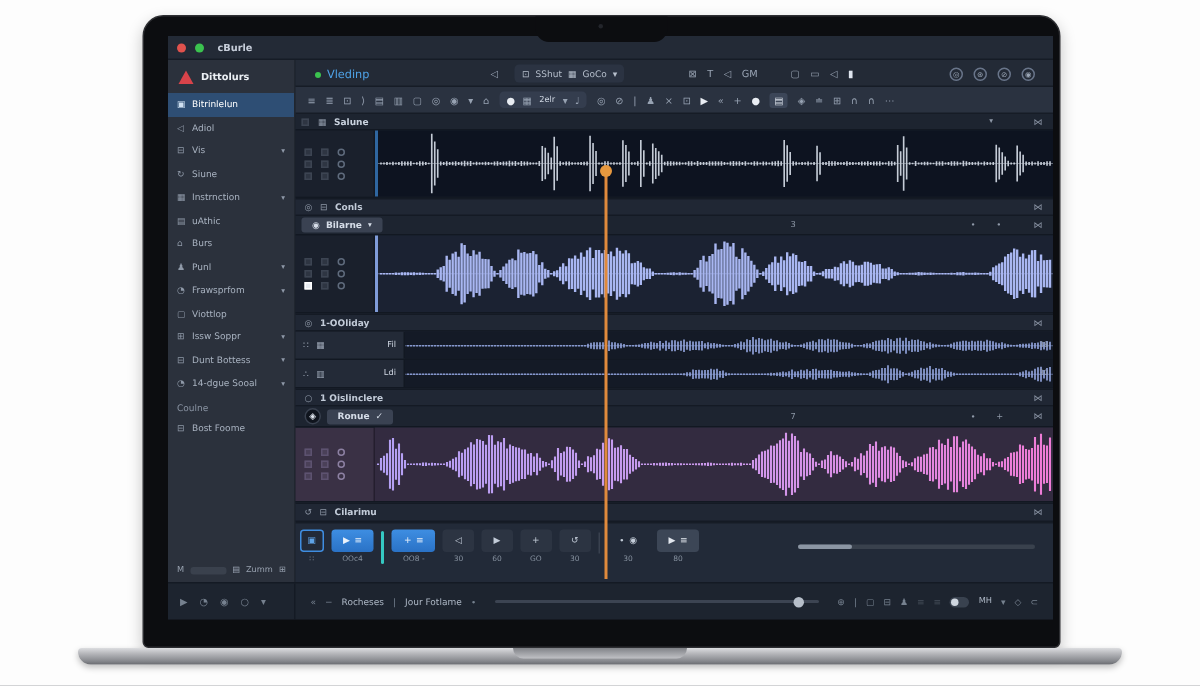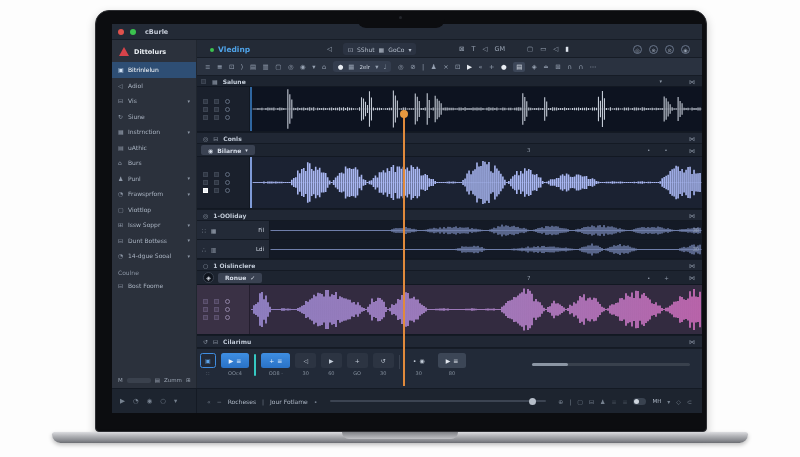--- a/index.html
+++ b/index.html
@@ -16,39 +16,39 @@
   .trackpad-notch{left:342px;top:432px;width:116px;height:7px;background:linear-gradient(180deg,#808287,#c0c1c5);border-radius:0 0 10px 10px}
 
   
   .screen{left:112px;top:24px;width:590px;height:389px;background:#1b212c;overflow:hidden;font-size:6px;color:#aab4c2}
   .titlebar{left:0;top:0;width:590px;height:16px;background:#232a36;border-bottom:1px solid #161c26;display:flex;align-items:center}
   .tl{width:6px;height:6px;border-radius:50%;margin-left:6px}
   .win-title{margin-left:9px;font-size:6.5px;font-weight:bold;color:#c7ceda}
 
   
   .sidebar{left:0;top:16px;width:85px;height:348px;background:#2b313c;border-right:1px solid #20262f}
-  .brand{display:flex;align-items:center;gap:5px;padding:7px 7px 6px 7px}
+  .brand{display:flex;gap:5px;padding:7px 7px 6px 7px}
   .brand-tri{width:0;height:0;border-left:5px solid transparent;border-right:5px solid transparent;border-bottom:9px solid #d8434a}
   .brand-name{font-size:6.5px;font-weight:bold;color:#ecf0f5}
   .si{display:flex;align-items:center;height:15.5px;padding:0 6px;color:#a9b3c1;cursor:pointer}
   .si .ic{width:10px;font-size:6px;color:#8f99a8}
   .si .lbl{flex:1;font-size:6px}
   .si .caret{font-size:5px;color:#8f99a8}
   .si.sel{background:#2e4e74;color:#fff}
   .si.sel .ic{color:#cfe0f2}
   .sec-label{padding:5px 6px 2px 6px;font-size:6px;color:#8b95a4}
   .sb-footer{position:absolute;left:0;bottom:5px;width:85px;display:flex;align-items:center;gap:4px;padding:0 6px;color:#98a2b0;font-size:5.5px}
   .fuzz{width:24px;height:5px;background:#3a414d;border-radius:2px}
 
   
   .main{left:85px;top:16px;width:505px;height:348px;display:flex;flex-direction:column;background:#161c26;position:absolute}
   .app-header{height:18px;background:#232a36;border-bottom:1px solid #161c26;position:relative;flex:none}
   .proj{position:absolute;left:13px;top:5px;display:flex;align-items:center;gap:4px}
   .gdot{width:4px;height:4px;border-radius:50%}
-  .proj-name{font-size:7.5px;font-weight:bold;color:#4fa3e8}
+  .proj-name{font-size:7.5px;font-weight:normal;color:#4fa3e8}
   .hic{color:#9aa5b5;font-size:6.5px}
   .menu-pill{position:absolute;left:146px;top:3px;height:12px;display:flex;align-items:center;gap:4px;background:#2b3342;border-radius:3px;padding:0 5px;color:#b6bfcc}
   .hgrp{position:absolute;top:5px;display:flex;gap:7px}
   .circ{width:9px;height:9px;border-radius:50%;border:1px solid #69758a;color:#9aa5b5;font-size:5px;display:flex;align-items:center;justify-content:center}
 
   .toolbar{height:18px;background:#2a3240;border-bottom:1px solid #161c26;display:flex;align-items:center;gap:6.5px;padding:0 8px;color:#97a2b2;font-size:6.5px;flex:none}
   .tgrp{display:flex;align-items:center;gap:5px;background:#343d4e;border-radius:3px;padding:1.5px 5px}
   .tgrp .rec{color:#e8ecf2}
   .tgrp .gl{font-size:5.5px;color:#cdd5e0}
   .hl-ic{background:#3c4658;border-radius:2px;padding:1px 3px;color:#d7dde6}

